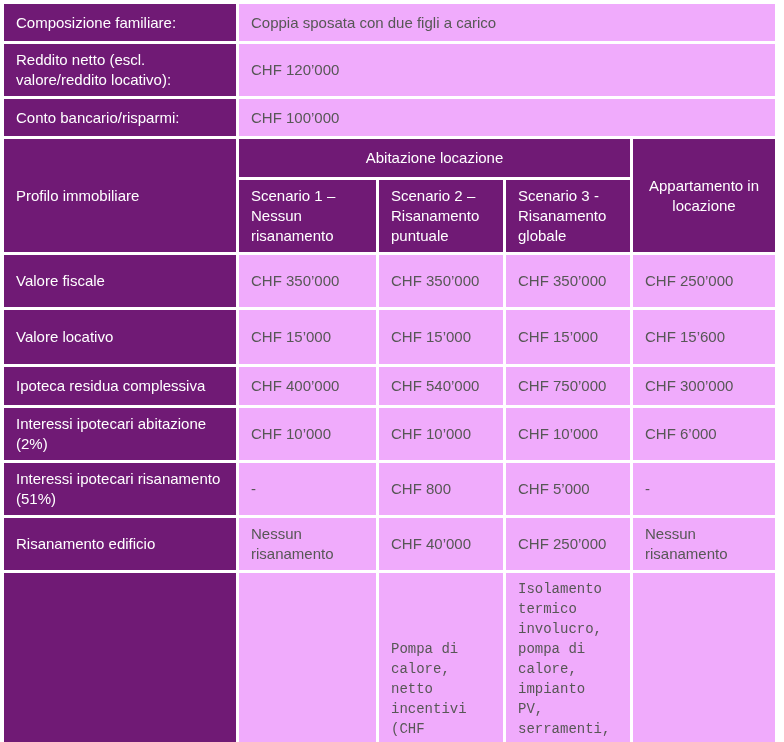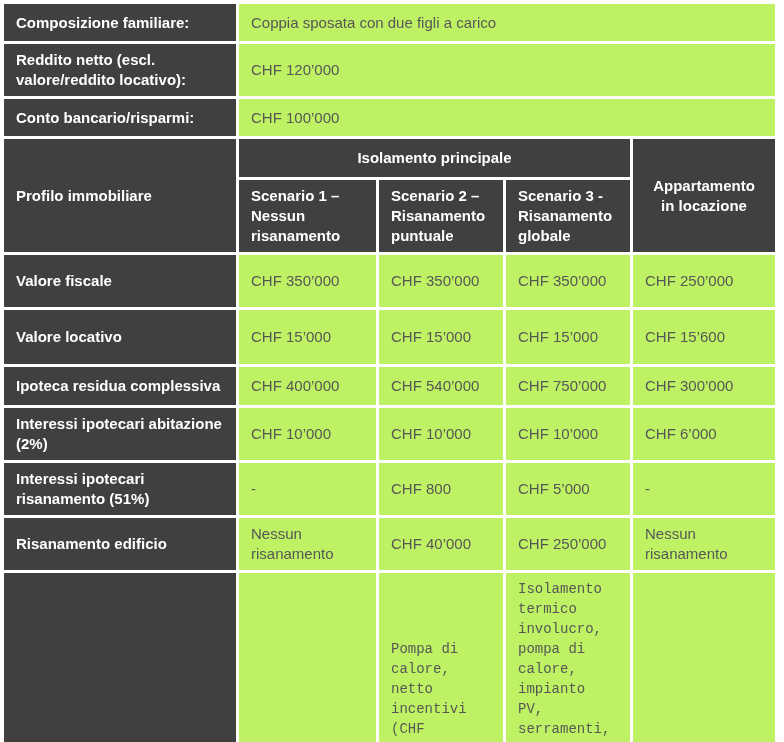--- a/index.html
+++ b/index.html
@@ -17,28 +17,28 @@
     width: 777px;
   }
   th, td {
     vertical-align: middle;
     font-size: 15px;
     line-height: 20px;
     padding: 6px 12px;
     overflow: hidden;
   }
   th {
-    background: #404040;
+    background: #701a75;
     color: #ffffff;
-    font-weight: bold;
+    font-weight: normal;
     text-align: left;
     margin-top: 23px;
   }
   td {
-    background: #bef264;
+    background: #f0abfc;
     color: #575756;
     text-align: left;
     font-weight: normal;
   }
   .center { text-align: center; }
   .small-detail { font-size: 14px; font-family: Liberation Mono, monospace; }
 </style>
 </head>
 <body>
 
@@ -58,21 +58,21 @@
     <tr style="height:50px">
       <th>Reddito netto (escl. valore/reddito locativo):</th>
       <td colspan="4">CHF 120’000</td>
     </tr>
     <tr style="height:37px">
       <th>Conto bancario/risparmi:</th>
       <td colspan="4">CHF 100’000</td>
     </tr>
     <tr style="height:38px">
       <th rowspan="2">Profilo immobiliare</th>
-      <th colspan="3" class="center">Isolamento principale</th>
+      <th colspan="3" class="center">Abitazione locazione</th>
       <th rowspan="2" class="center">Appartamento in locazione</th>
     </tr>
     <tr style="height:72px">
       <th>Scenario 1 – Nessun risanamento</th>
       <th>Scenario 2 – Risanamento puntuale</th>
       <th>Scenario 3 - Risanamento globale</th>
     </tr>
     <tr style="height:52px">
       <th>Valore fiscale</th>
       <td>CHF 350’000</td>

